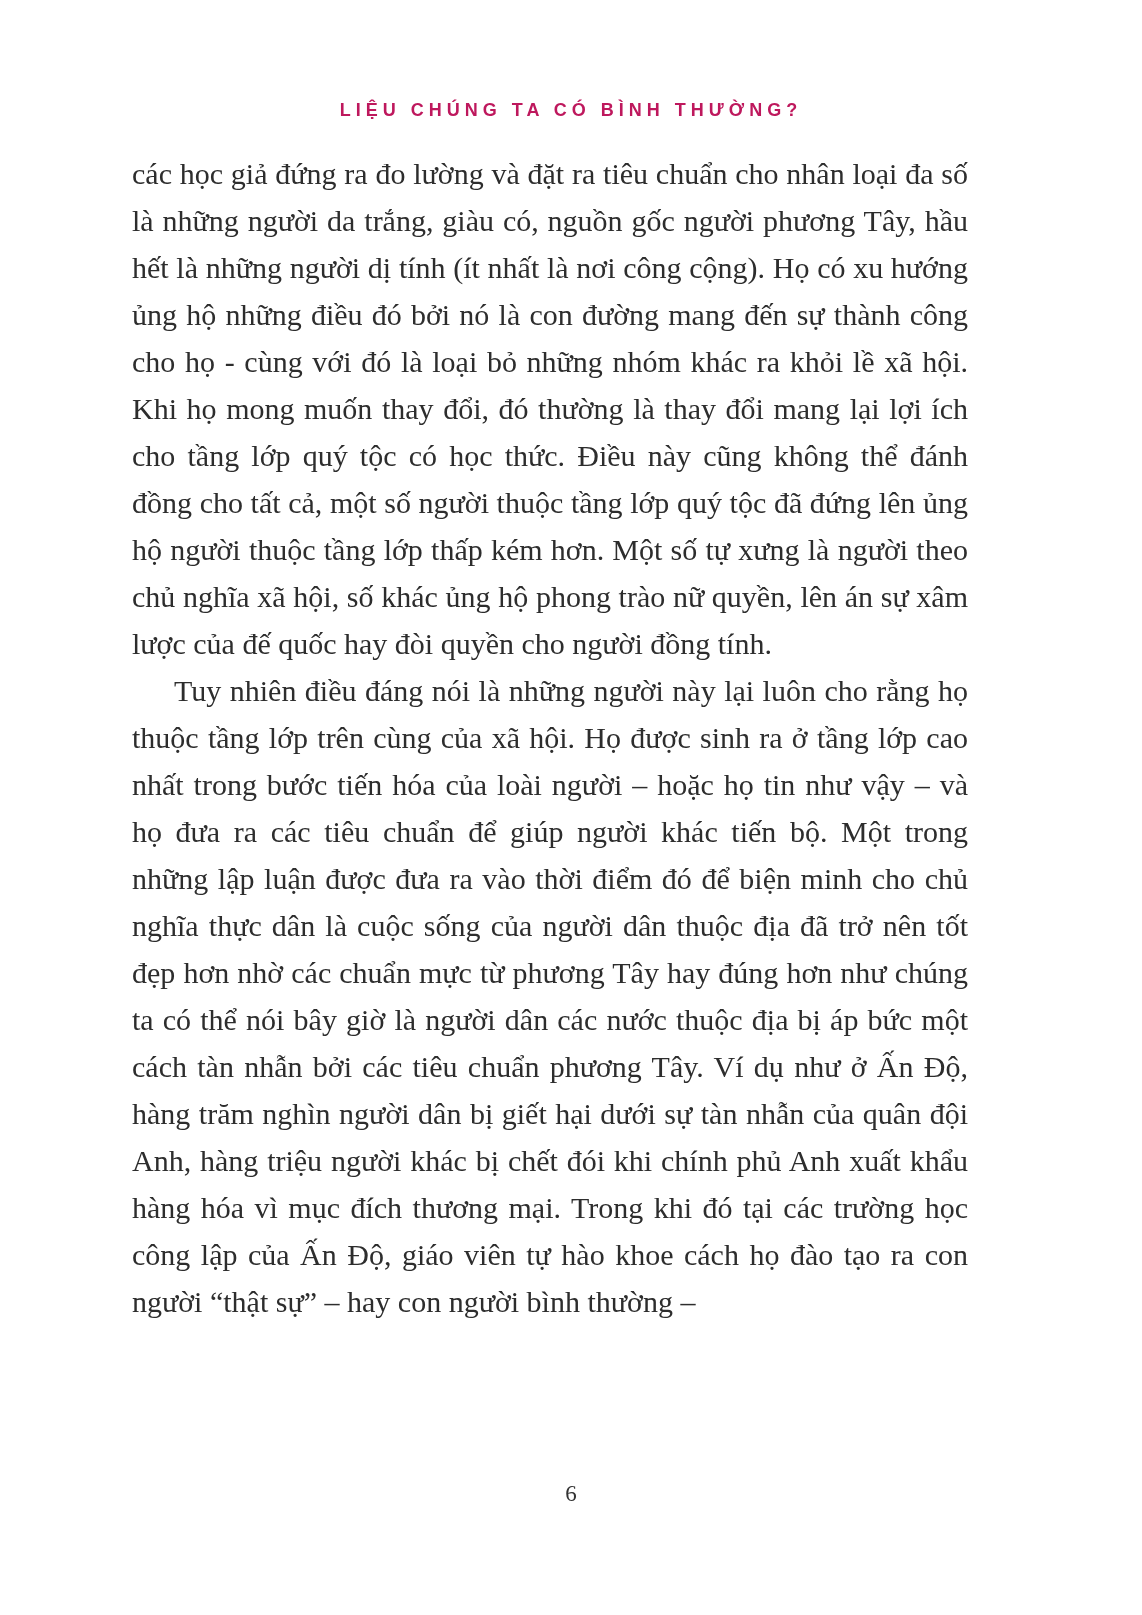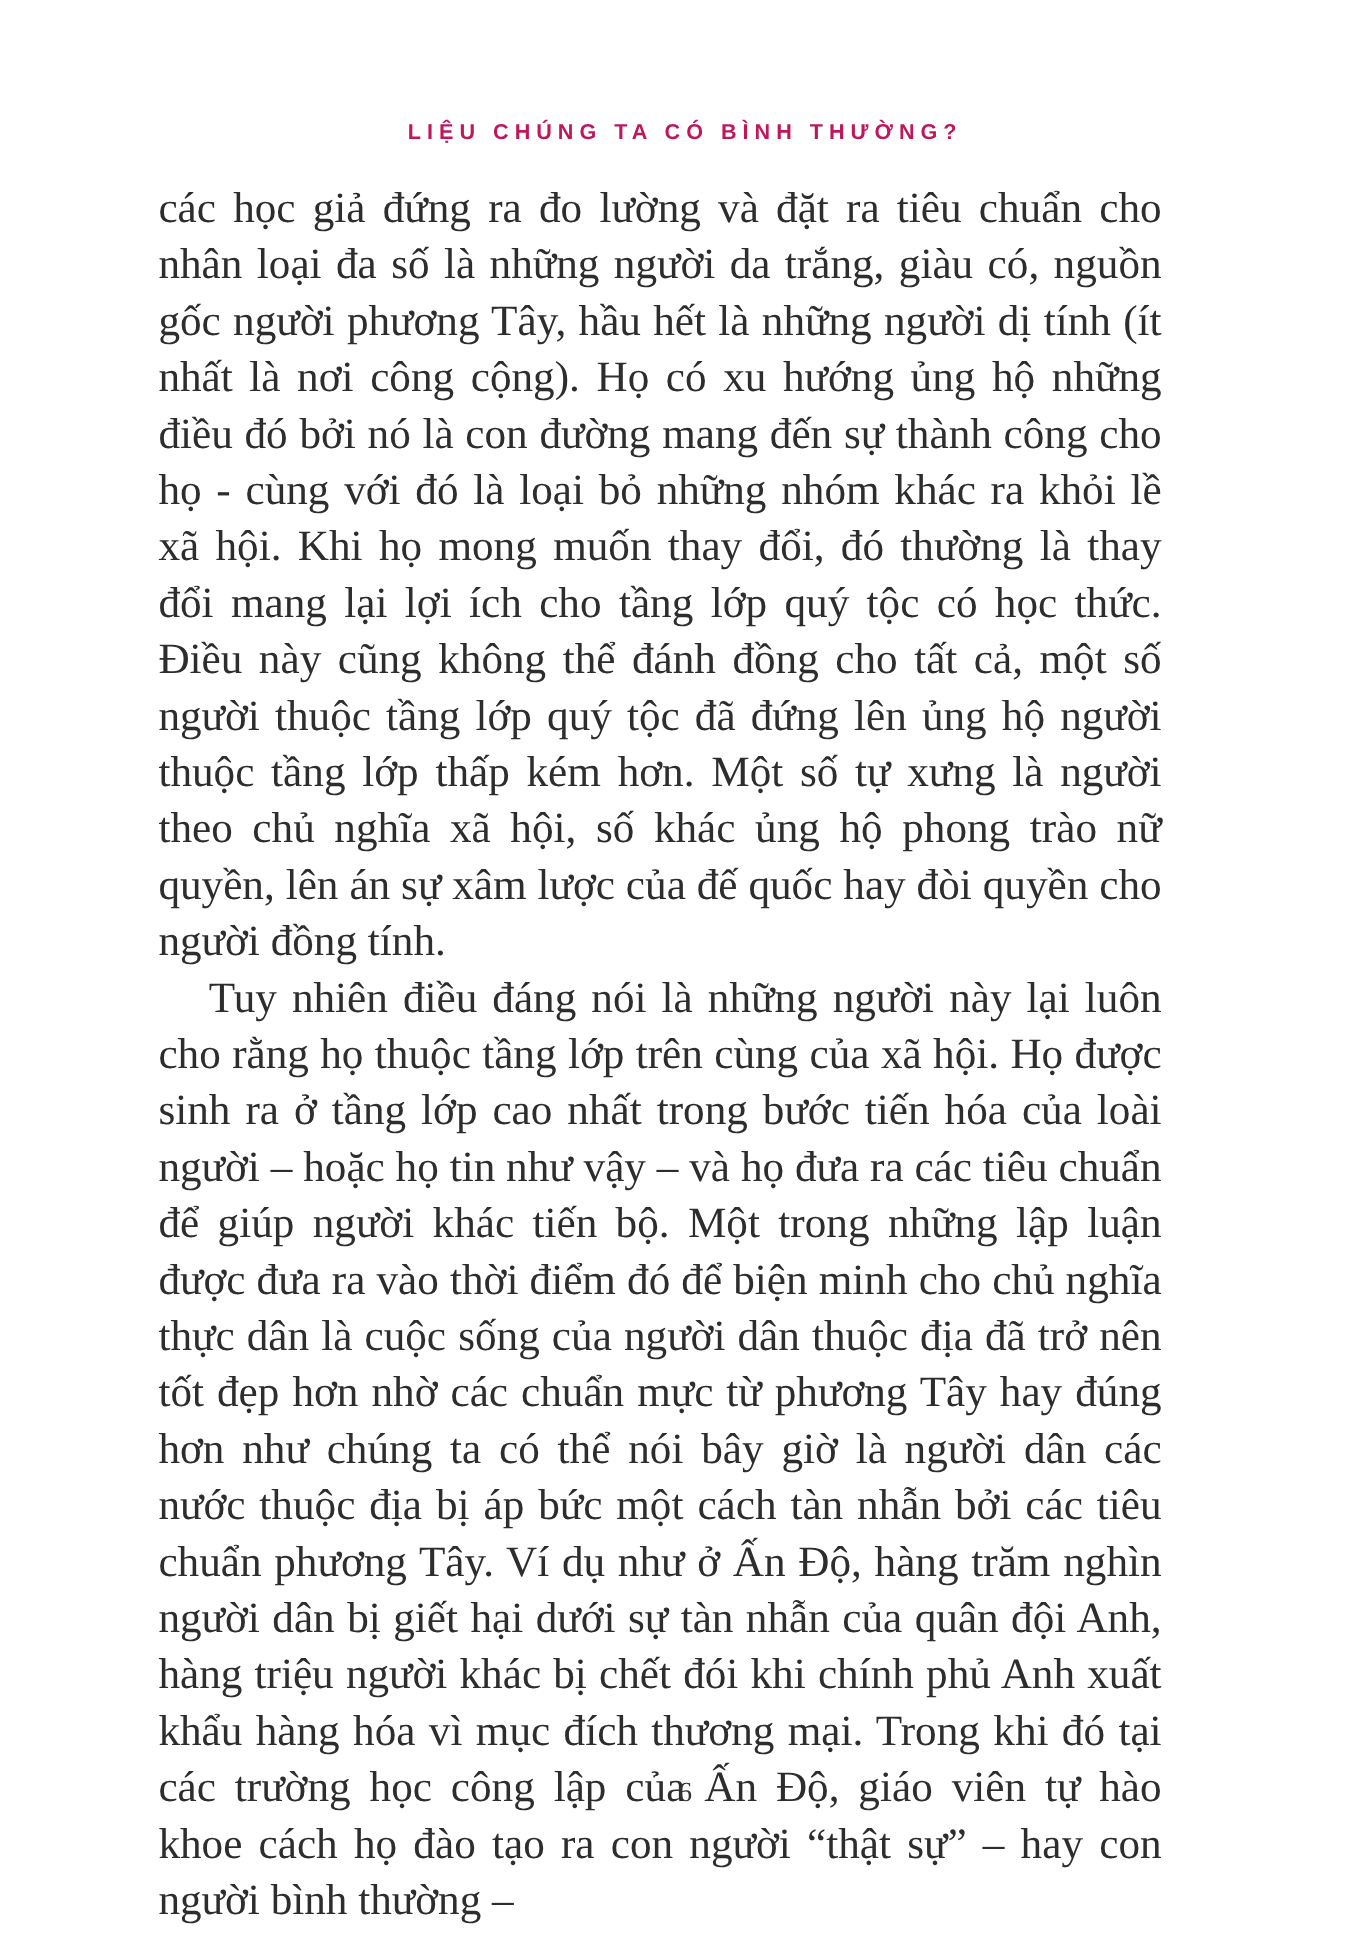--- a/index.html
+++ b/index.html
@@ -29,21 +29,21 @@
     letter-spacing: 5px;
     color: #be185d;
     margin-top: 24px;
   }
   .text-block {
     position: absolute;
     top: 150px;
     left: 132px;
     width: 836px;
     font-family: "Liberation Serif", serif;
-    font-size: 36px;
+    font-size: 30px;
     line-height: 47px;
     text-align: justify;
     color: #2d2d2d;
   }
   .text-block p {
     margin: 0;
     padding: 0;
   }
   .text-block p.indented {
     text-indent: 42px;

